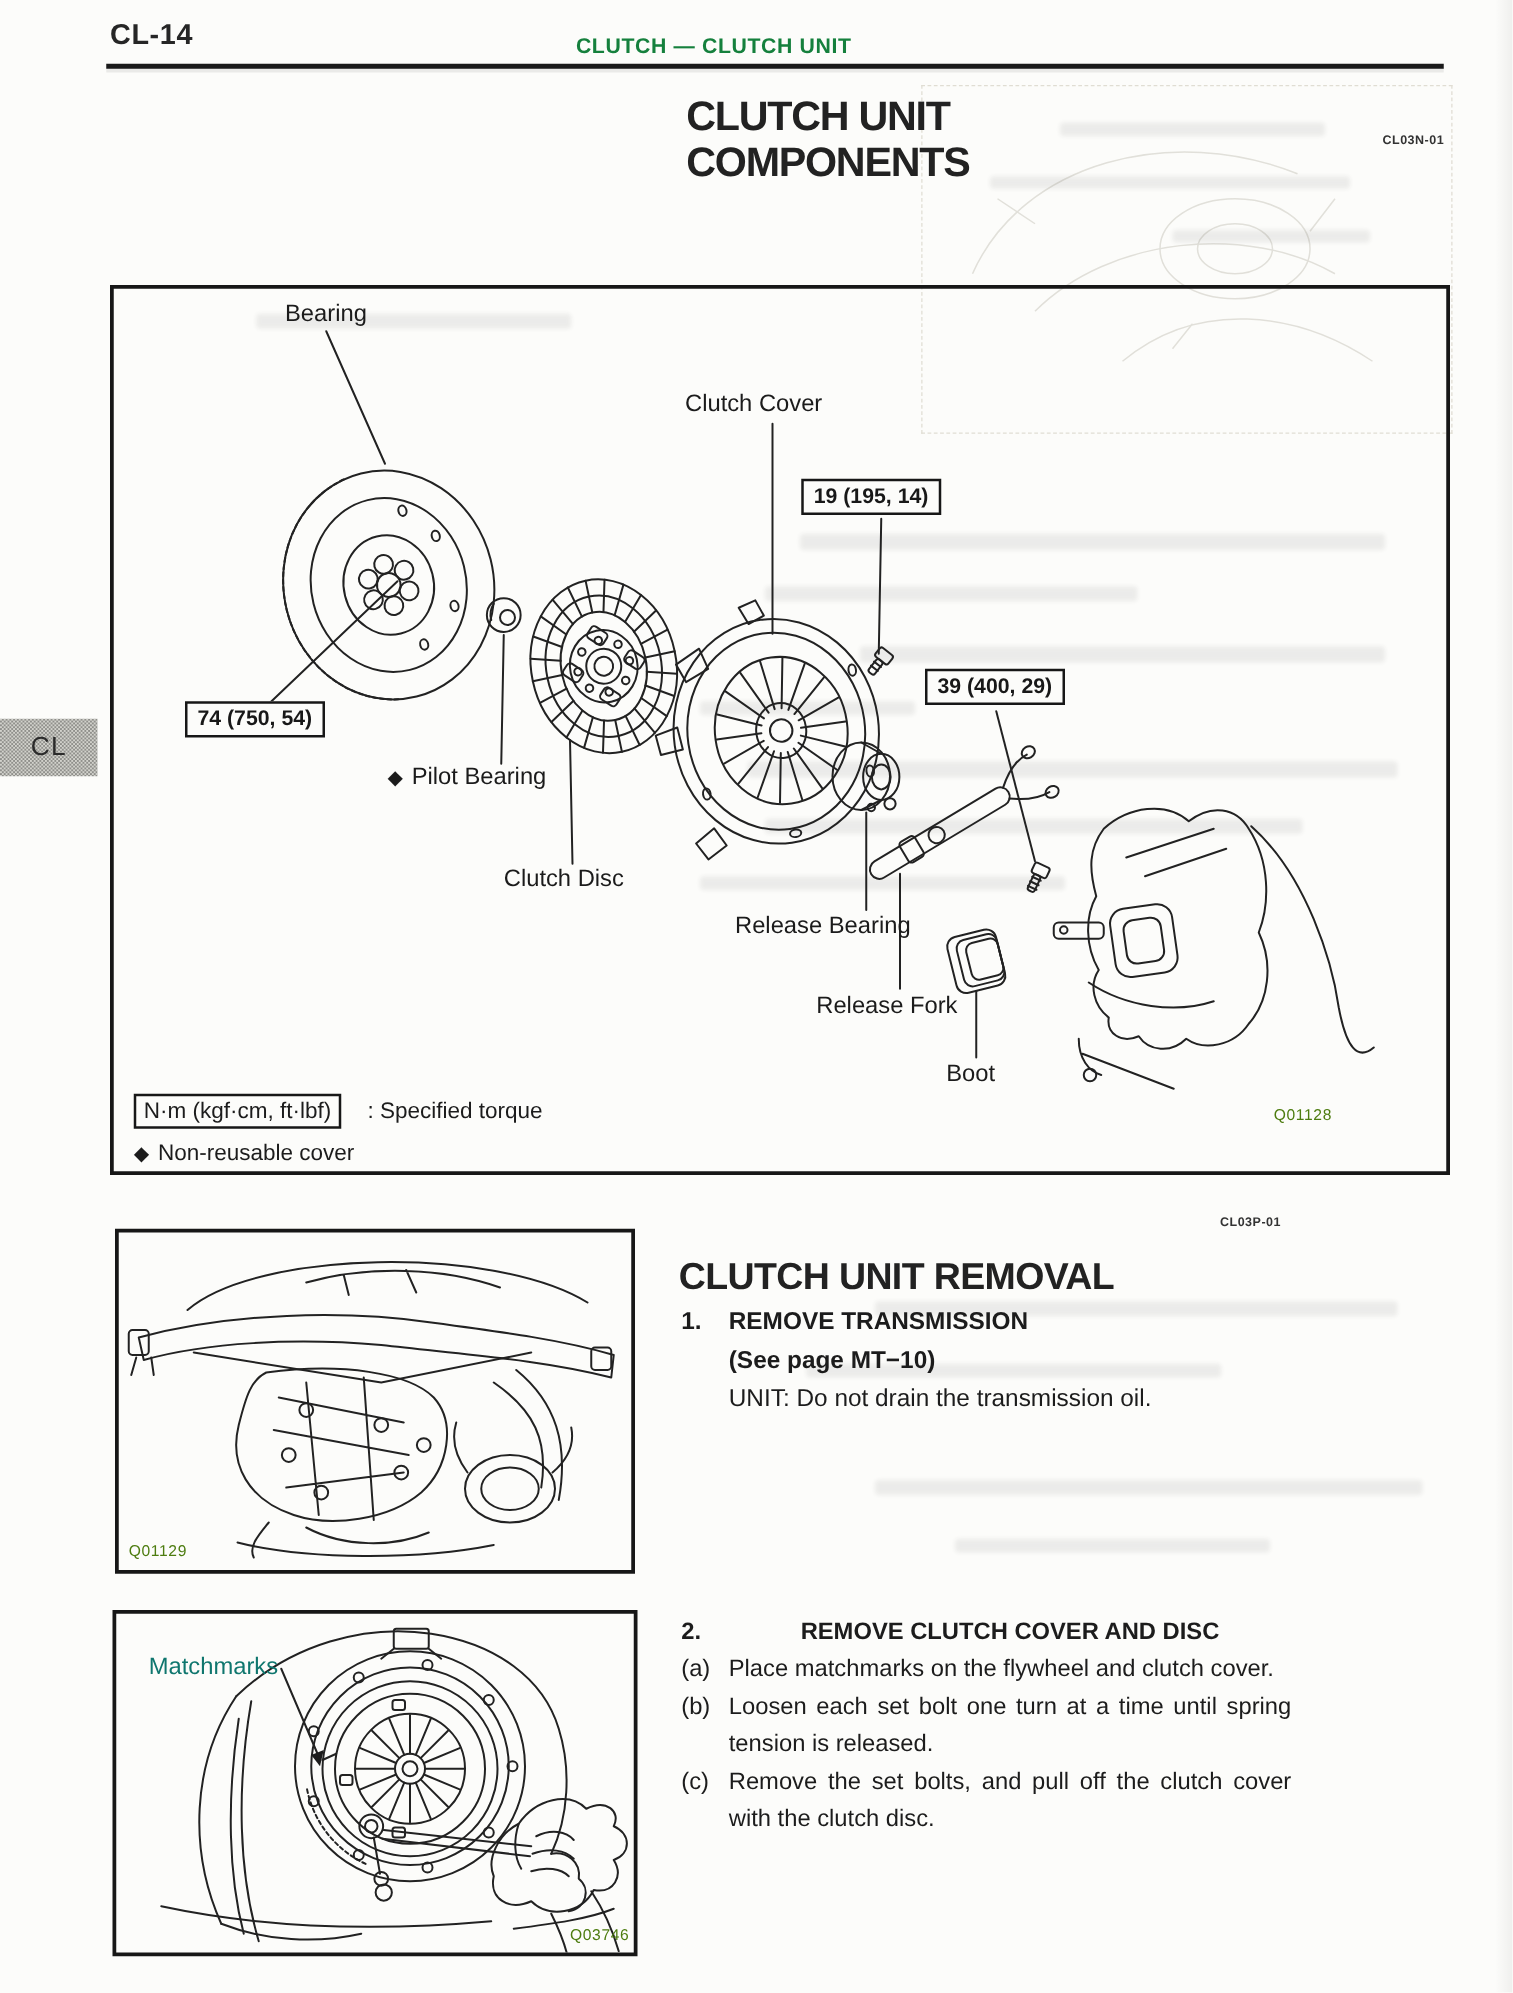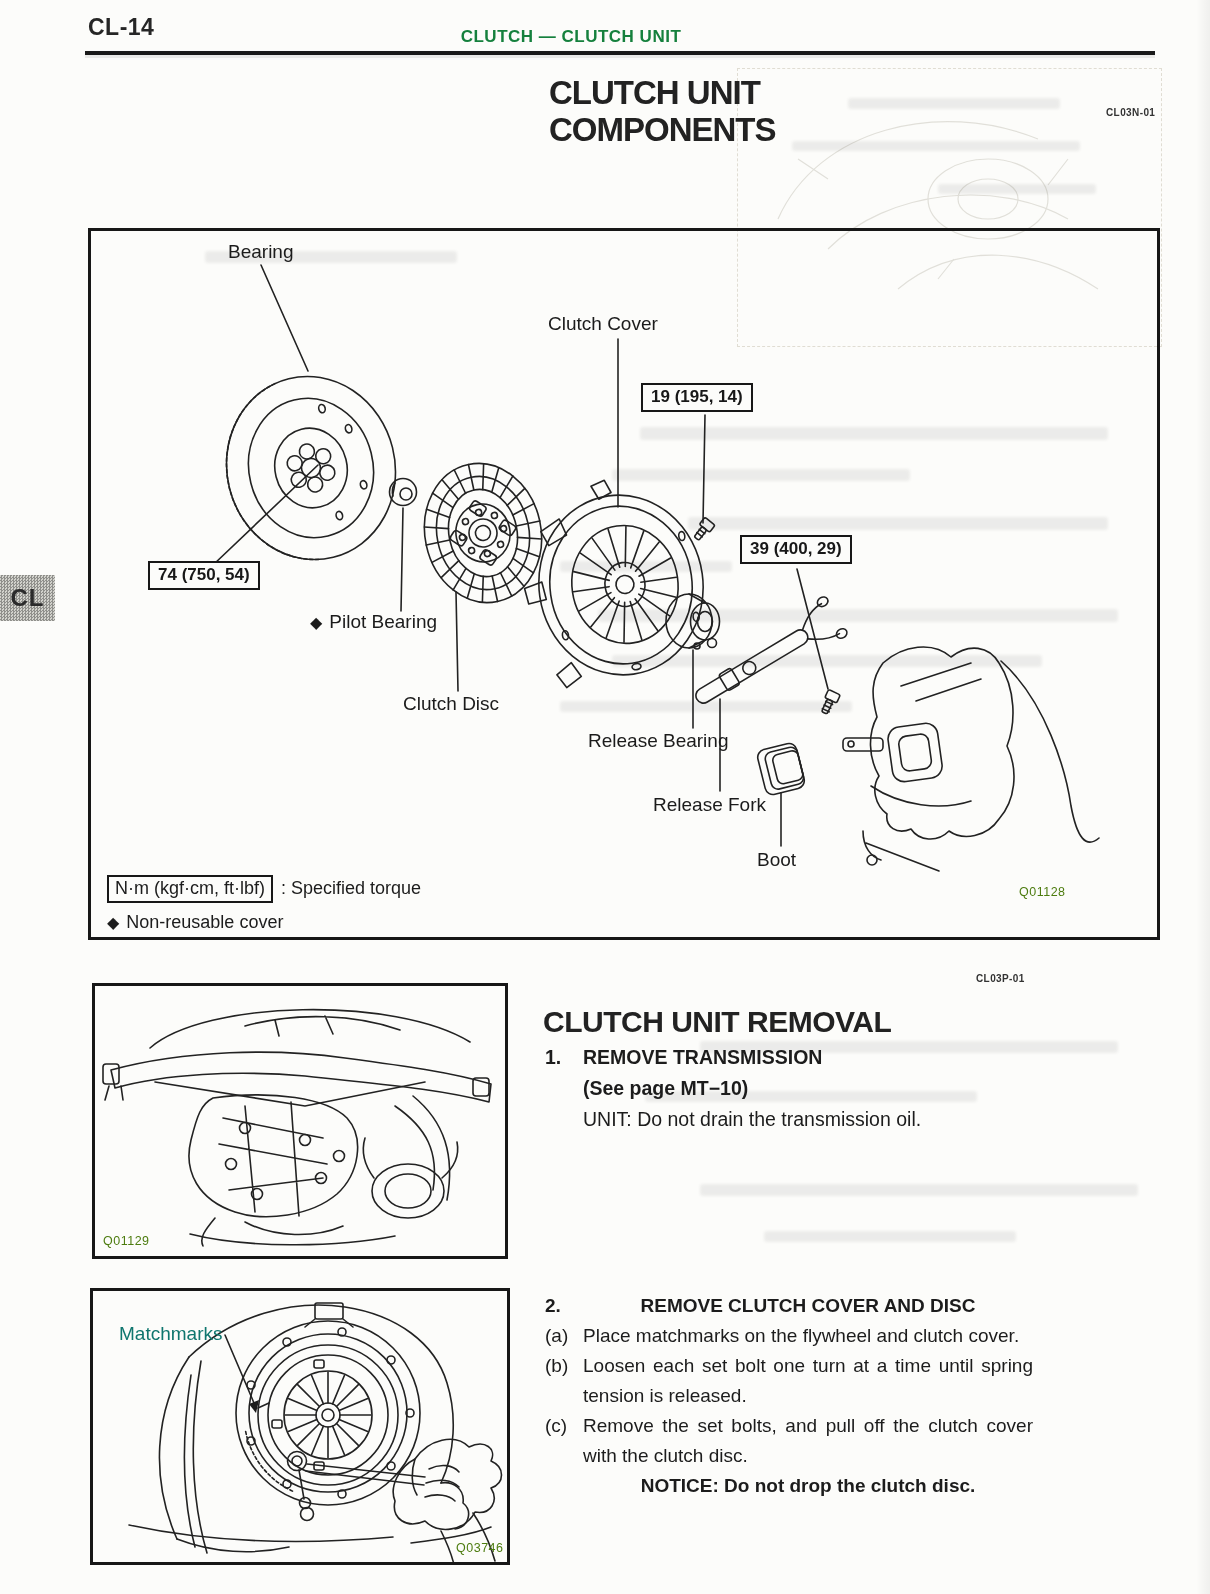--- a/index.html
+++ b/index.html
@@ -17,29 +17,29 @@
   
   .fig{position:absolute;border:3px solid #171717}
   .fig1{left:88px;top:228px;width:1066px;height:706px}
   .figbox2{left:92px;top:983px;width:410px;height:270px}
   .figbox3{left:90px;top:1288px;width:414px;height:271px}
   .fig svg{position:absolute;left:0;top:0;width:100%;height:100%}
   
   .plbl{position:absolute;font-size:19px;white-space:nowrap;color:#1b1b1b}
   .tq{position:absolute;border:2.5px solid #171717;background:#fcfcfa;font-weight:bold;font-size:17px;padding:2px 8px 3px;white-space:nowrap;color:#181818}
   .leg1{position:absolute;left:16px;top:644px;font-size:18px;white-space:nowrap}
-  .leg-box{border:2px solid #171717;padding:1px 6px 2px;display:inline-block;margin-right:8px}
+  .leg-box{border:2px solid #171717;padding:1px 6px 2px;display:inline-block;margin-right:21px}
   .leg2{position:absolute;left:16px;top:681px;font-size:18px;white-space:nowrap}
   .diamond{margin-right:7px;font-size:16px}
   .figid{position:absolute;font-size:12.5px;letter-spacing:.5px;color:#4d7c0f}
   
-  .cl-tab{position:absolute;left:0;top:575px;width:55px;height:46px;
+  .cl-tab{position:absolute;left:0;top:575px;width:78px;height:46px;
           background:repeating-conic-gradient(#8f8f8b 0% 25%, #d2d2cc 0% 50%);background-size:3px 3px;
           display:flex;align-items:center;justify-content:center;
-          font-size:24px;font-weight:bold;color:#2b2b2b;letter-spacing:1px}
+          font-size:21px;font-weight:normal;color:#2b2b2b;letter-spacing:1px}
   
   .removal{position:absolute;left:540px;top:980px;width:486px}
   .rm-title{position:absolute;left:3px;top:0;font-size:30px;font-weight:bold;letter-spacing:-.5px;color:#222;white-space:nowrap}
   .s1{position:absolute;left:5px;top:62px;font-size:19.5px;line-height:31px}
   .s1 .row{display:flex}
   .s1 .n{width:38px;flex:none;font-weight:bold}
   .s1 .b{font-weight:bold}
   .s1 .ind{margin-left:38px}
   .s2{position:absolute;left:5px;top:311px;font-size:19px;line-height:30px}
   .s2 .row{display:flex}
@@ -288,24 +288,20 @@
       <span class="n">(a)</span>
       <div class="t">Place matchmarks on the flywheel and clutch cover.</div>
     </div>
     <div class="row">
       <span class="n">(b)</span>
       <div class="t">Loosen each set bolt one turn at a time until spring tension is released.</div>
     </div>
     <div class="row">
       <span class="n">(c)</span>
       <div class="t">Remove the set bolts, and pull off the clutch cover with the clutch disc.</div>
-    </div>
-    <div class="row">
-      <span class="n"></span>
-      <div class="t b">NOTICE: Do not drop the clutch disc.</div>
     </div>
   </div>
 </div>
 <div class="code code2">CL03P-01</div>
 
 <section class="fig figbox2">
   <svg class="art" viewBox="0 0 410 270">
     <path d="M55 62 C110 14 300 10 375 56" stroke-width="1.4"></path>
     <path d="M150 40 C200 26 260 28 305 44 M230 30 l8 18 M180 34 l4 16" stroke-width="1.2"></path>
     <path d="M16 84 C90 64 180 62 250 72 C310 80 355 86 396 98 L394 116 C340 102 280 98 210 90 C140 84 70 88 20 102 Z" fill="#fcfcfa" stroke-width="1.8"></path>

